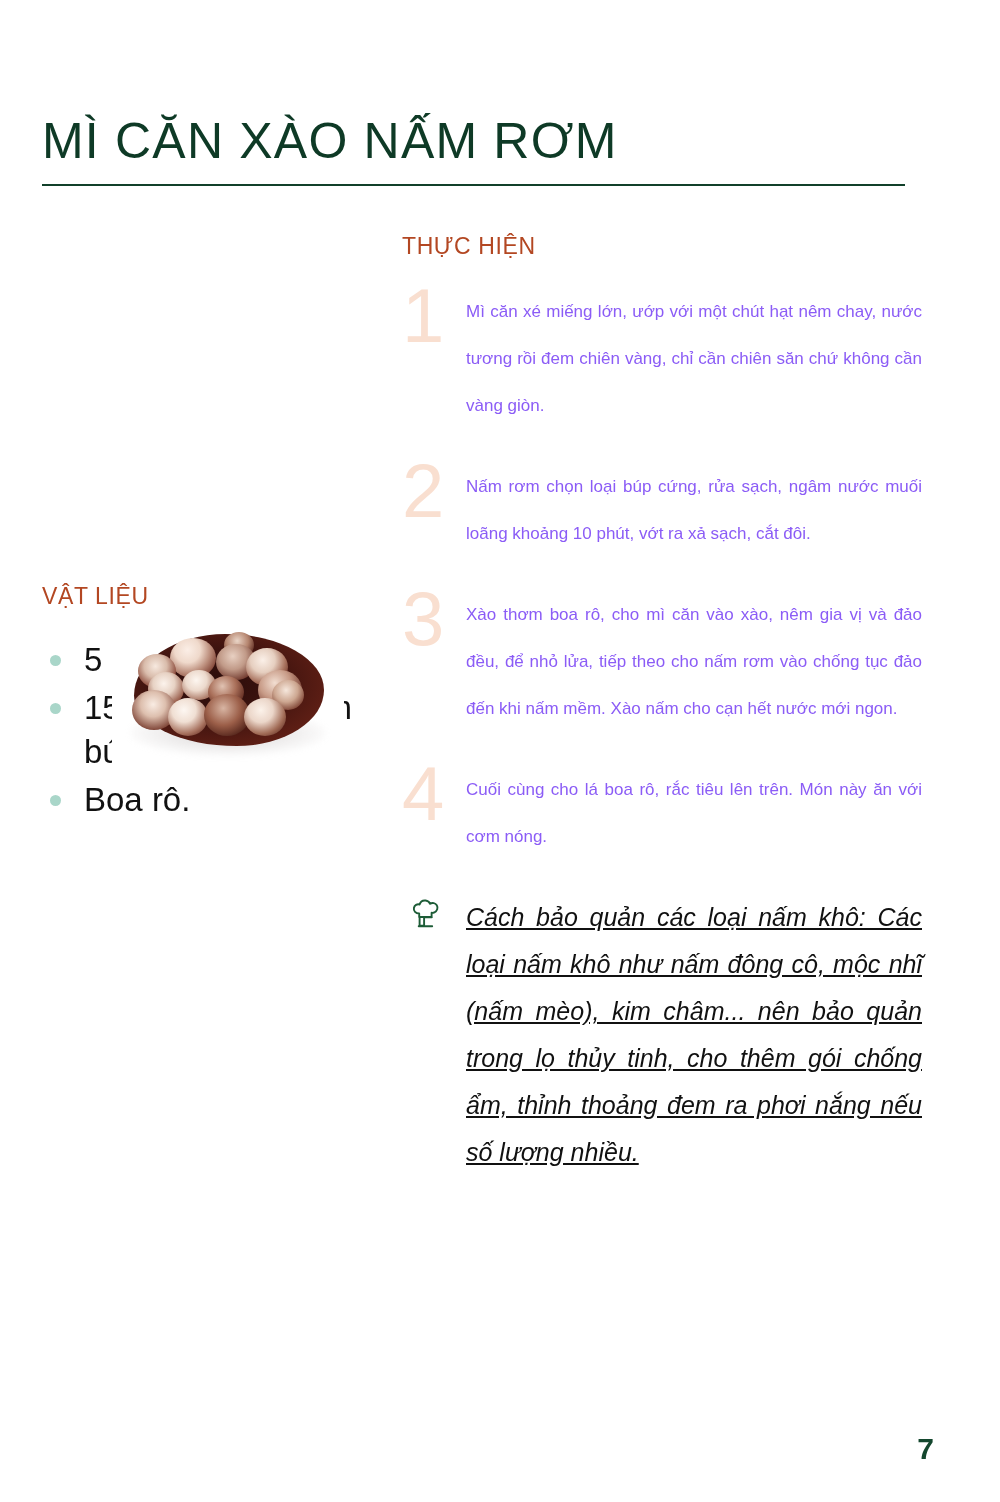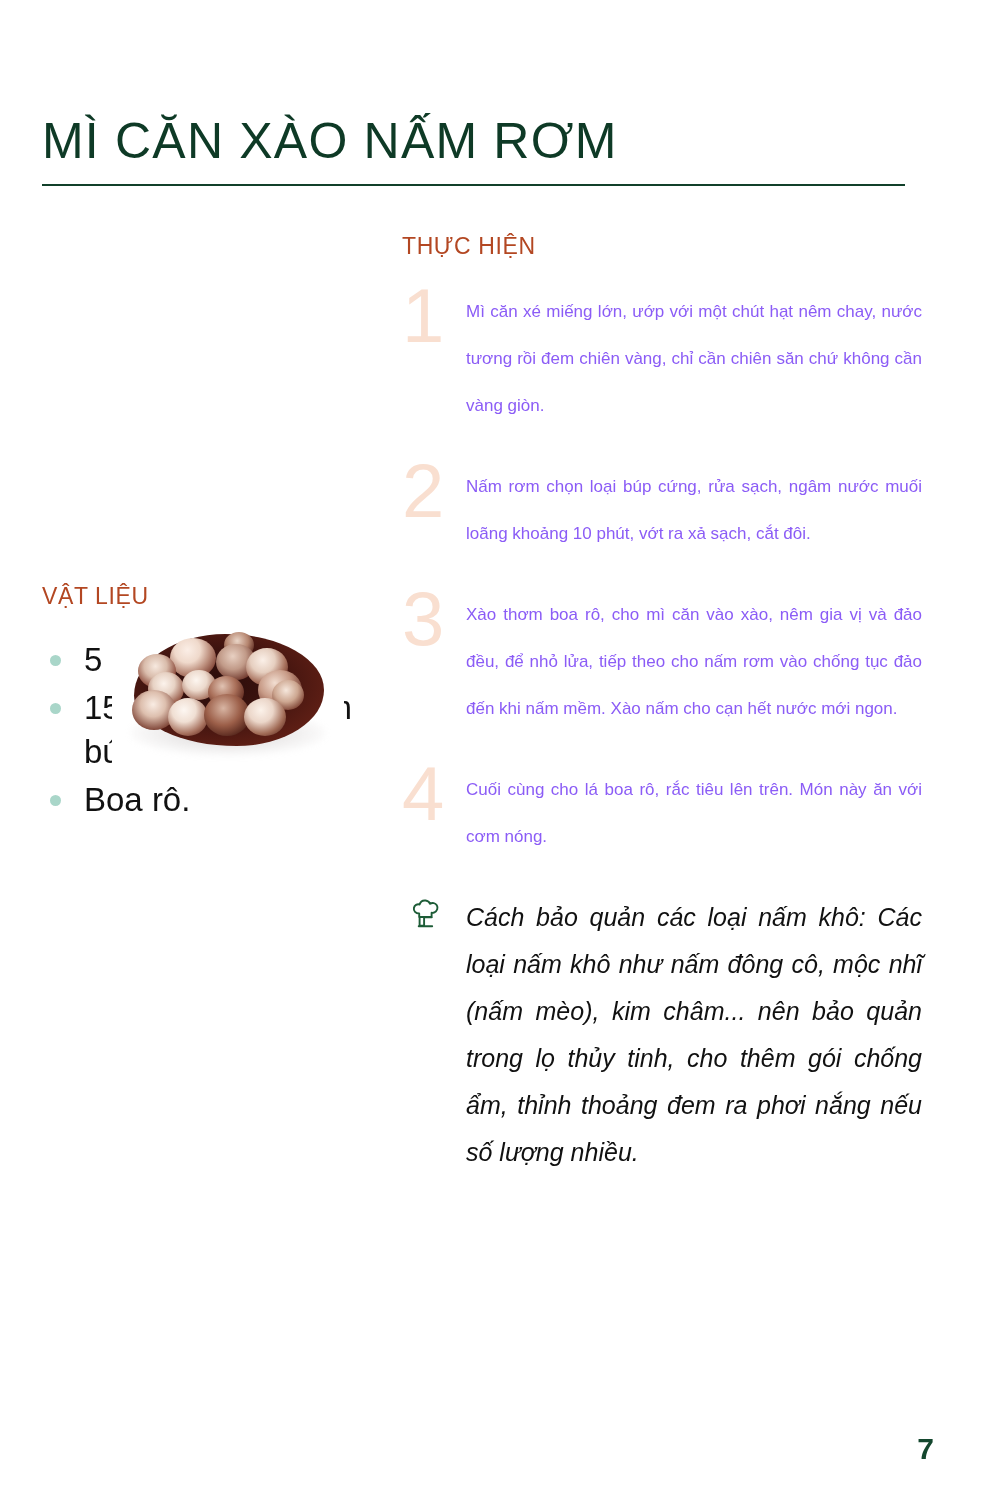--- a/index.html
+++ b/index.html
@@ -227,20 +227,21 @@
   }
 
   .tip-text {
     font-size: 25px;
     line-height: 47px;
     font-style: italic;
     color: #111111;
     text-align: justify;
     text-align-last: left;
     max-width: 470px;
+    text-decoration: underline;
   }
 
   
   .page-number {
     position: absolute;
     right: 66px;
     bottom: 36px;
     font-size: 30px;
     font-weight: bold;
     color: #14472e;

